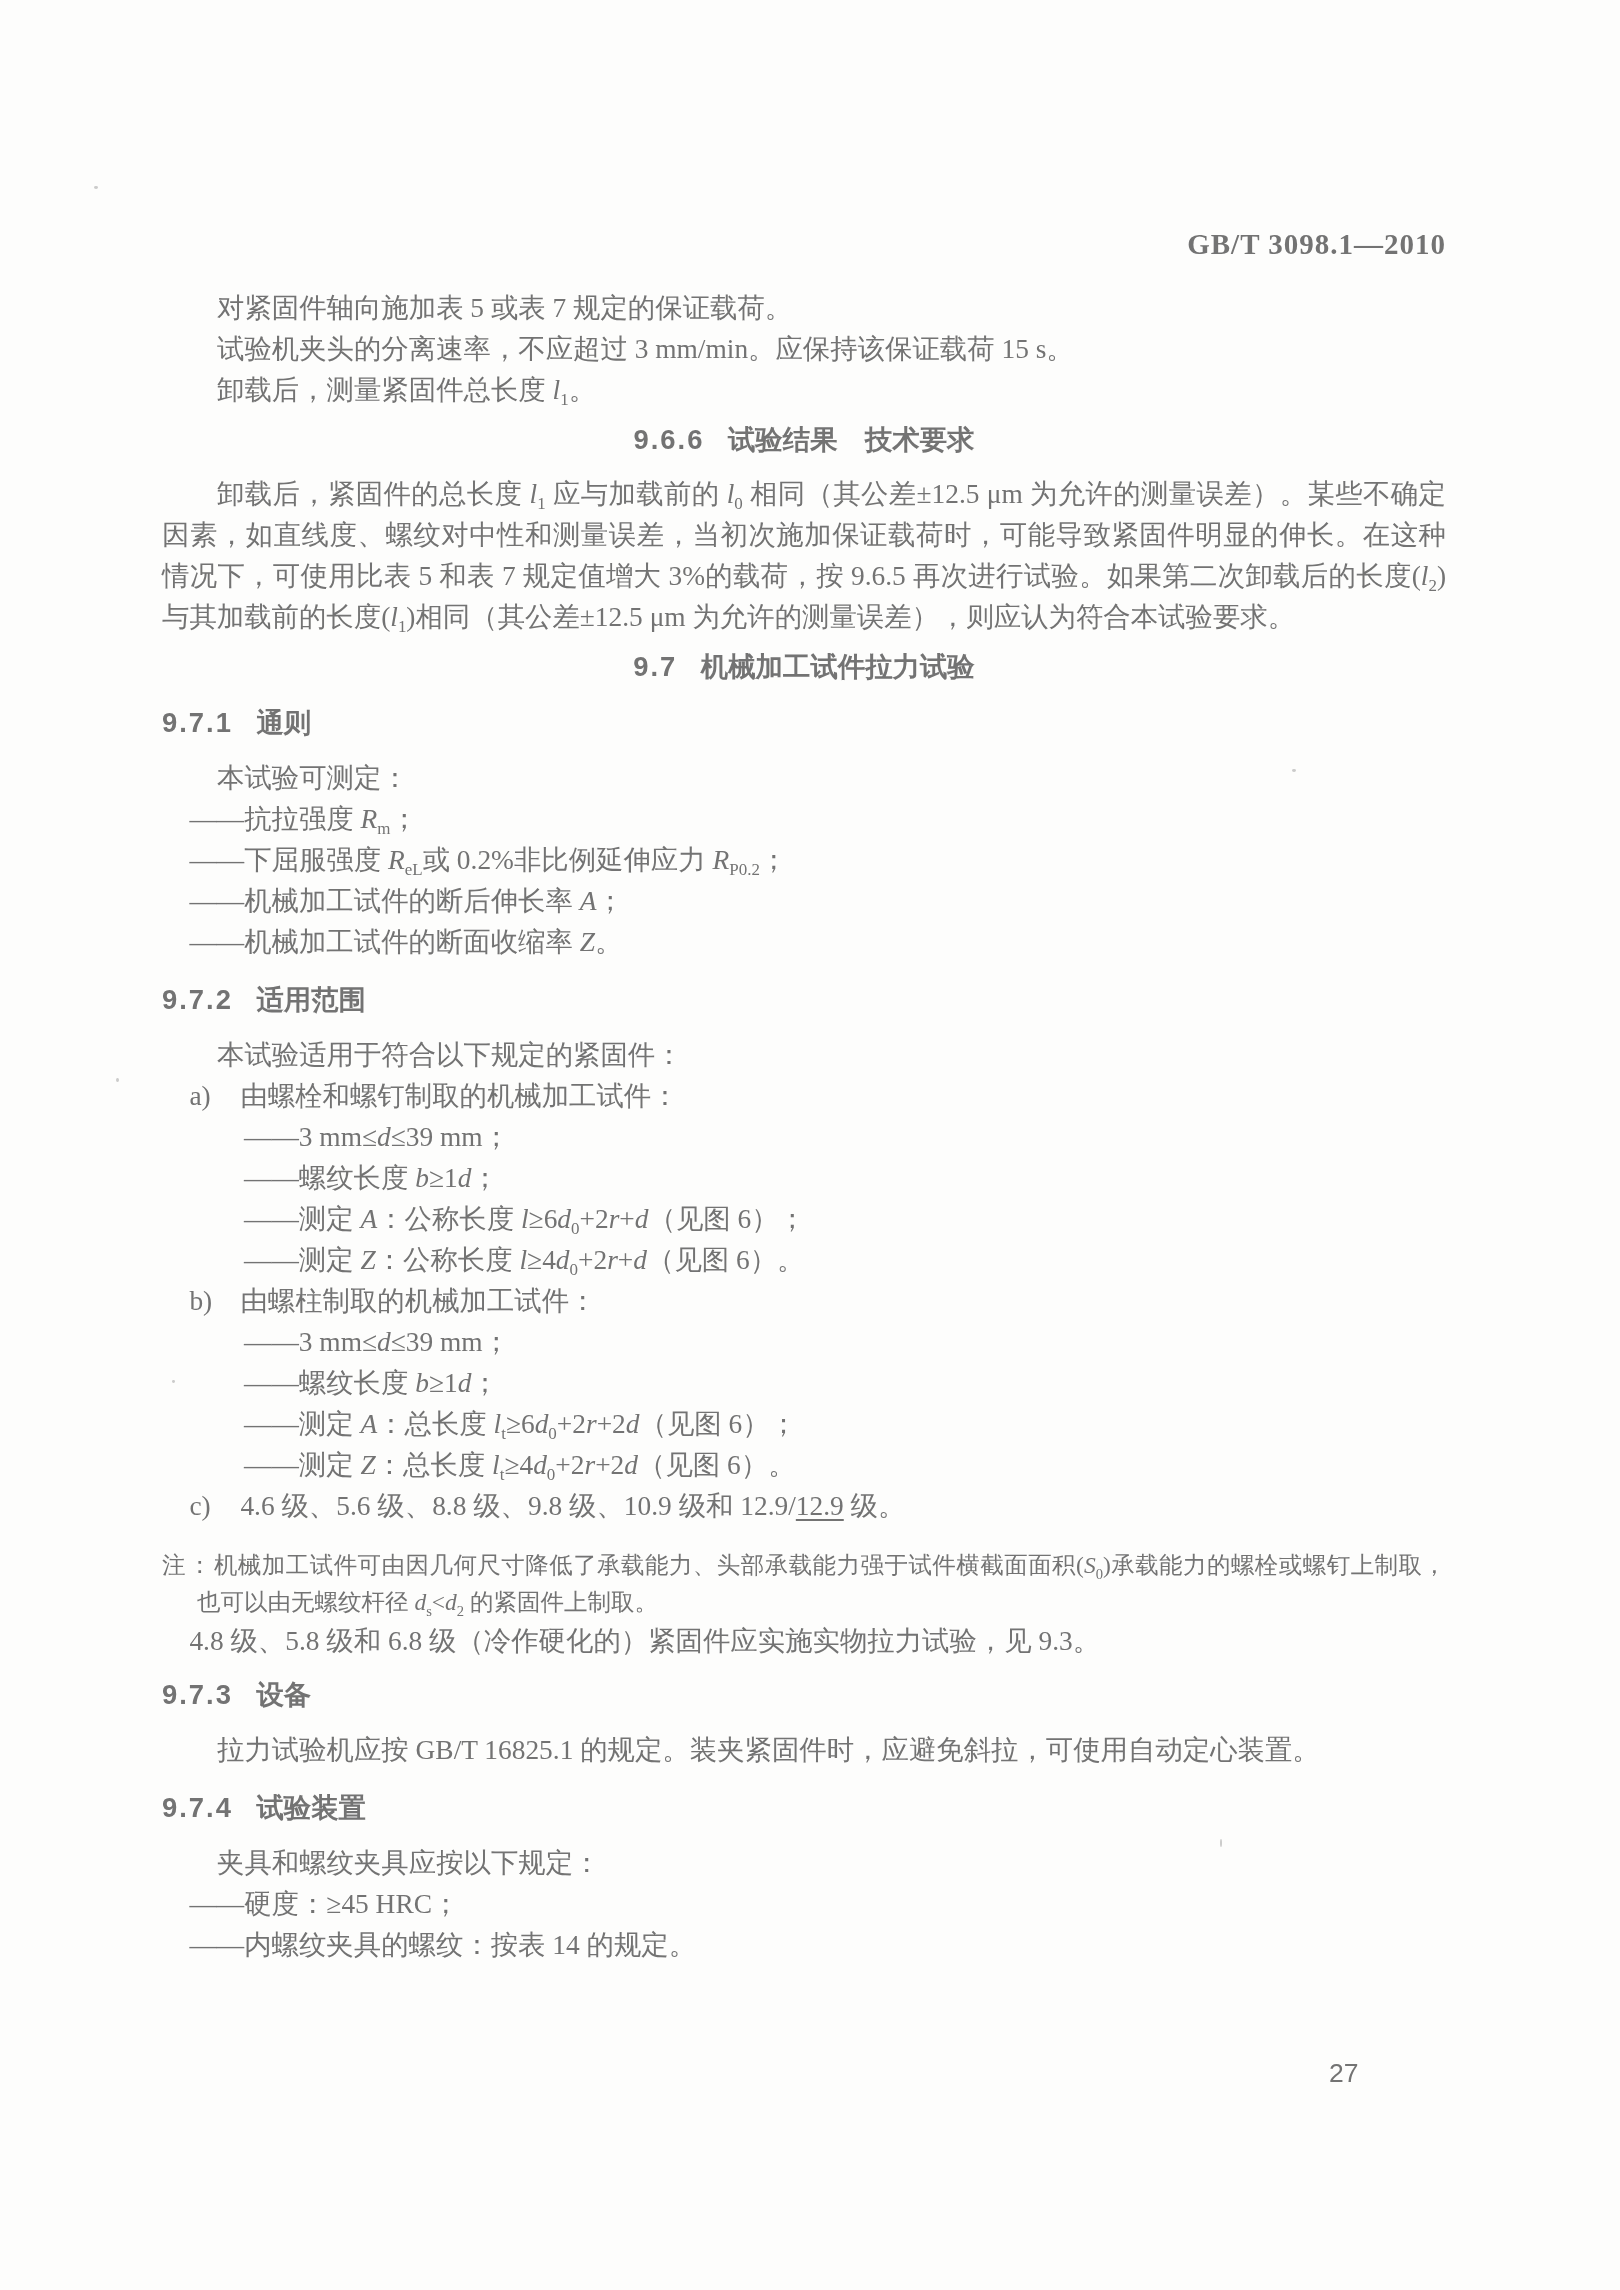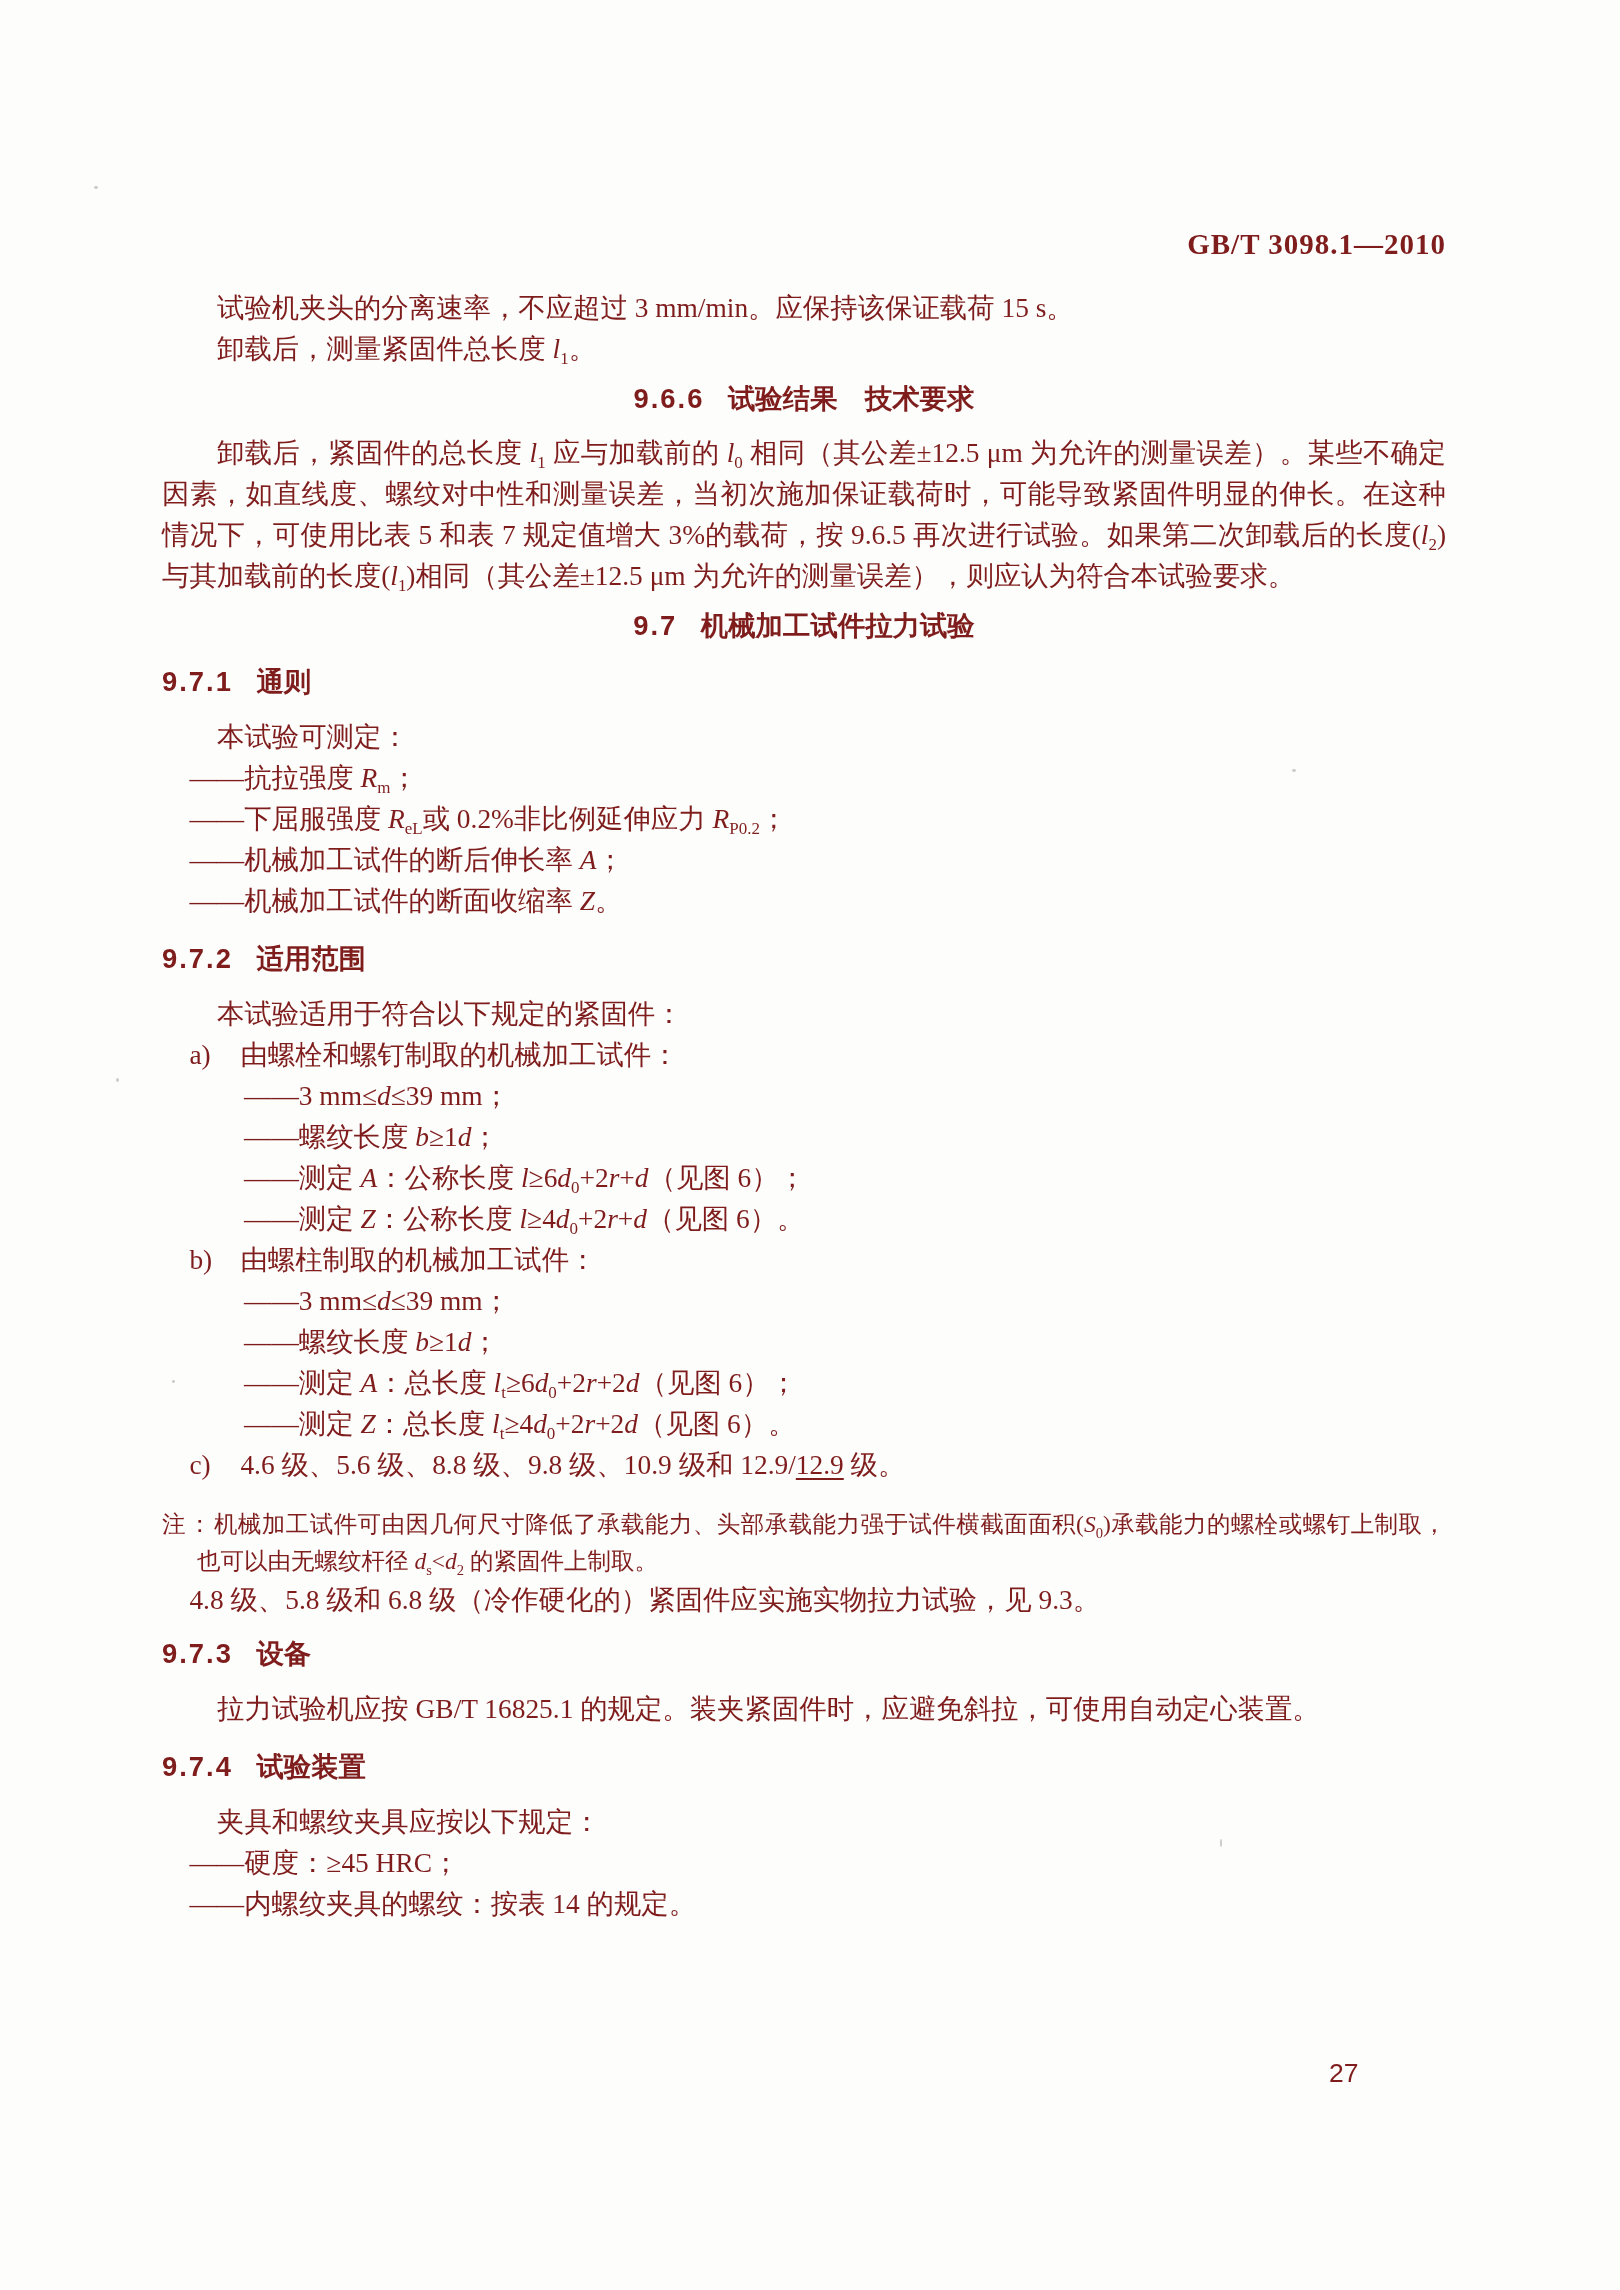--- a/index.html
+++ b/index.html
@@ -4,21 +4,21 @@
 <style>
   html,body{margin:0;padding:0;background:#d9d9d9;}
   .page{
     position:relative;
     width:1620px;height:2291px;
     margin:0 auto;
     background:#fdfdfc;
     box-sizing:border-box;
     padding:227px 174px 0 162px;
     font-family:"Liberation Serif","DejaVu Serif",serif;
-    color:#7f1d1d;
+    color:#737373;
     overflow:hidden;
   }
   .doc-header{
     text-align:right;
     font-family:"Liberation Serif","DejaVu Serif",serif;
     font-weight:bold;
     font-size:29px;
     line-height:35px;
     letter-spacing:1px;
   }
@@ -58,20 +58,21 @@
   .speck{position:absolute;background:#9a9a9a;border-radius:50%;opacity:.5;}
 </style>
 </head>
 <body>
 
 <div class="page">
 
   <div class="doc-header">GB/T 3098.1—2010</div>
 
   <div class="intro">
+    <div class="line para">对紧固件轴向施加表 5 或表 7 规定的保证载荷。</div>
     <div class="line para">试验机夹头的分离速率，不应超过 3 mm/min。应保持该保证载荷 15 s。</div>
     <div class="line para">卸载后，测量紧固件总长度 <i>l</i><sub>1</sub>。</div>
   </div>
 
   <div class="heading mt-heading">
     <span class="h-num">9.6.6</span><span class="h-title">试验结果　技术要求</span>
   </div>
   <div class="para-block mt-lead">卸载后，紧固件的总长度 <i>l</i><sub>1</sub> 应与加载前的 <i>l</i><sub>0</sub> 相同（其公差±12.5 μm 为允许的测量误差）。某些不确定因素，如直线度、螺纹对中性和测量误差，当初次施加保证载荷时，可能导致紧固件明显的伸长。在这种情况下，可使用比表 5 和表 7 规定值增大 3%的载荷，按 9.6.5 再次进行试验。如果第二次卸载后的长度(<i>l</i><sub>2</sub>)与其加载前的长度(<i>l</i><sub>1</sub>)相同（其公差±12.5 μm 为允许的测量误差），则应认为符合本试验要求。</div>
 
   <div class="heading mt-heading">

